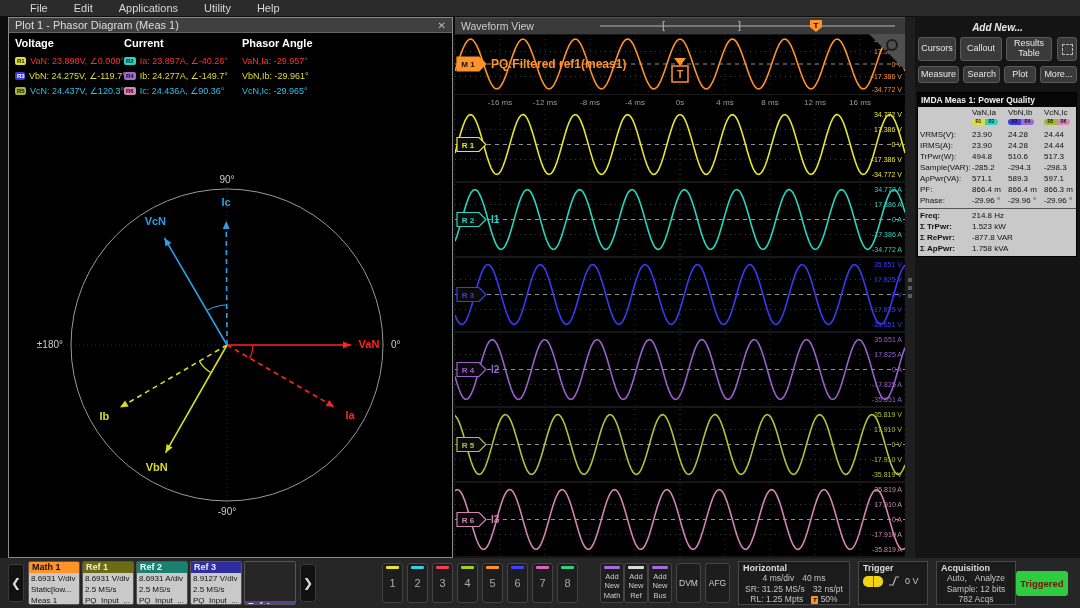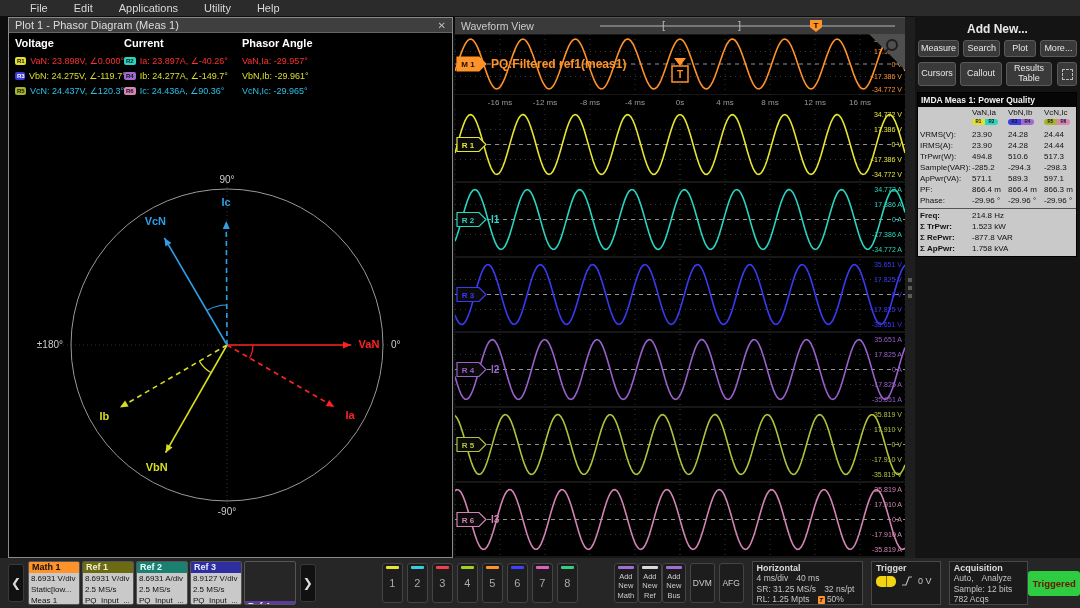--- a/index.html
+++ b/index.html
@@ -39,21 +39,21 @@
     color:#000; font-size:8px; font-weight:bold; text-align:center; line-height:12px;
     clip-path:polygon(0 0,100% 0,100% 60%,50% 100%,0 60%); }
 
   
   #splitter { position:absolute; left:905px; top:17px; width:10px; height:541px; background:#1e1e1e;
     display:flex; flex-direction:column; justify-content:center; align-items:center; gap:4px; }
   #splitter i { width:4px; height:4px; background:#5a5a5a; display:block; }
 
   
   #right-panel { position:absolute; left:915px; top:16px; width:165px; height:542px; background:#141414; }
-  #add-new-label { text-align:center; font-size:12px; font-weight:bold; color:#e8e8e8; margin:6px 0 4px 0; }
+  #add-new-label { text-align:center; font-size:10px; font-weight:bold; color:#e8e8e8; margin:6px 0 4px 0;font-style:italic; }
   .btn-grid { display:flex; gap:4px; padding:0 3px; margin-bottom:5px; }
   .tek-btn { background:#3a3a3a; border:1px solid #5a5a5a; border-radius:3px; color:#e8e8e8;
     font-size:9px; text-align:center; display:flex; align-items:center; justify-content:center;
     line-height:1.1; cursor:pointer; }
   #imda-table { position:absolute; left:2px; top:76px; width:160px; background:#c9c9c9;
     border:1px solid #000; }
   #imda-title { background:#060606; color:#f0f0f0; font-size:8.5px; font-weight:bold;
     padding:2px 3px; }
   .imda-grid { display:grid; grid-template-columns:52px 36px 36px 34px; padding:0 2px; }
   .imda-cell { font-size:8px; color:#111; height:11px; line-height:11px; white-space:nowrap; }
@@ -73,32 +73,32 @@
   .scope-badge { width:52px; height:44px; border:1px solid #555; border-radius:2px; overflow:hidden;
     cursor:pointer; }
   .scope-badge .hd { height:11px; font-size:9px; font-weight:bold; padding-left:3px; line-height:11px; }
   .scope-badge .bd { background:#c9c9c9; height:33px; padding:0 2px; }
   .scope-badge .bd div { font-size:8px; color:#111; line-height:11px; white-space:nowrap; overflow:hidden; }
   #channels { display:flex; gap:4px; margin-left:66px; }
   .chan-btn { width:21px; height:40px; background:#1d1d1d; border:1px solid #444; border-radius:3px;
     position:relative; color:#aaa; font-size:11px; display:flex; align-items:center; justify-content:center;
     cursor:pointer; }
   .chan-btn .stripe { position:absolute; top:2px; left:3px; right:3px; height:3px; border-radius:1px; }
-  #addbtns { display:flex; gap:0; margin-left:36px; }
+  #addbtns { display:flex; gap:0; margin-left:22px; }
   .add-btn { width:24px; height:40px; background:#1d1d1d; border:1px solid #444; border-radius:3px;
     position:relative; color:#ccc; font-size:7.5px; text-align:center; padding-top:8px; line-height:1.25;
     cursor:pointer; }
   .add-btn .stripe { position:absolute; top:2px; left:3px; right:3px; height:3px; border-radius:1px; }
   .util-btn { width:25px; height:40px; background:#1d1d1d; border:1px solid #444; border-radius:3px;
     color:#ccc; font-size:8.5px; display:flex; align-items:center; justify-content:center;
     margin-left:4px; cursor:pointer; }
   .info-panel { background:#1b1b1b; border:1px solid #484848; height:44px; margin-left:8px;
     padding:1px 4px; }
   .info-panel .pt { font-size:9px; font-weight:bold; color:#ddd; }
-  .info-panel .pr { display:flex; justify-content:flex-start; font-size:8.5px; color:#c4c4c4;
+  .info-panel .pr { display:flex; justify-content:center; font-size:8.5px; color:#c4c4c4;
     line-height:10.5px; gap:8px; }
   #horiz-panel { width:112px; }
   #trig-panel { width:70px; }
   #acq-panel { width:80px; }
   #trig-row { display:flex; align-items:center; gap:5px; margin-top:2px; }
   #trig-pill { width:20px; height:11px; background:#f2d410; border-radius:5px; display:flex; }
   #trig-pill i { flex:1; border-right:1px solid #806e00; }
   #trig-pill i:last-child { border-right:none; }
   #rl-icon { display:inline-block; width:7px; height:8px; background:#ff9228; border-radius:1px;
     color:#000; font-size:6px; font-weight:bold; text-align:center; line-height:8px; }
@@ -374,33 +374,33 @@
 </div>
 
 <div id="splitter">
     <i></i>
     <i></i>
     <i></i>
   </div>
 
 <div id="right-panel">
   <div id="add-new-label">Add New...</div>
-  <div class="btn-grid" id="btn-row2">
-      <div class="tek-btn" style="width: 42px; height: 17px;">Measure</div>
-      <div class="tek-btn" style="width: 38px; height: 17px;">Search</div>
-      <div class="tek-btn" style="width: 32px; height: 17px;">Plot</div>
-      <div class="tek-btn" style="margin-left: auto; width: 38px; height: 17px;">More...</div>
-    </div>
   <div class="btn-grid" id="btn-row1">
       <div class="tek-btn" style="width: 38px; height: 24px;">Cursors</div>
       <div class="tek-btn" style="width: 42px; height: 24px;">Callout</div>
       <div class="tek-btn" style="width: 46px; height: 24px;">Results Table</div>
       <div class="tek-btn" style="width: 20px; height: 24px; margin-left: auto;">
         <span style="width: 11px; height: 11px; border: 1px dashed rgb(187, 187, 187); display: block;"></span>
       </div>
+    </div>
+  <div class="btn-grid" id="btn-row2">
+      <div class="tek-btn" style="width: 42px; height: 17px;">Measure</div>
+      <div class="tek-btn" style="width: 38px; height: 17px;">Search</div>
+      <div class="tek-btn" style="width: 32px; height: 17px;">Plot</div>
+      <div class="tek-btn" style="margin-left: auto; width: 38px; height: 17px;">More...</div>
     </div>
   <div id="imda-table">
     <div id="imda-title">IMDA Meas 1: Power Quality</div>
     <div class="imda-grid" id="imda-grid">
         <div class="imda-cell"></div>
         <div class="imda-cell imda-head">VaN,Ia</div>
         <div class="imda-cell imda-head">VbN,Ib</div>
         <div class="imda-cell imda-head">VcN,Ic</div>
         <div class="imda-cell"></div>
         <div class="imda-cell">

